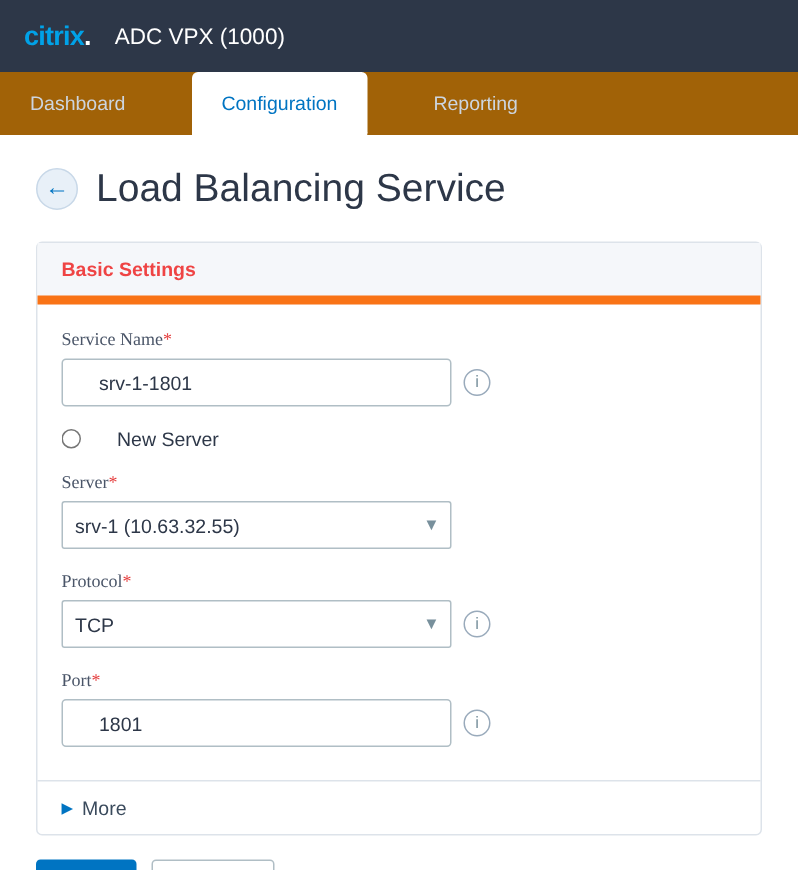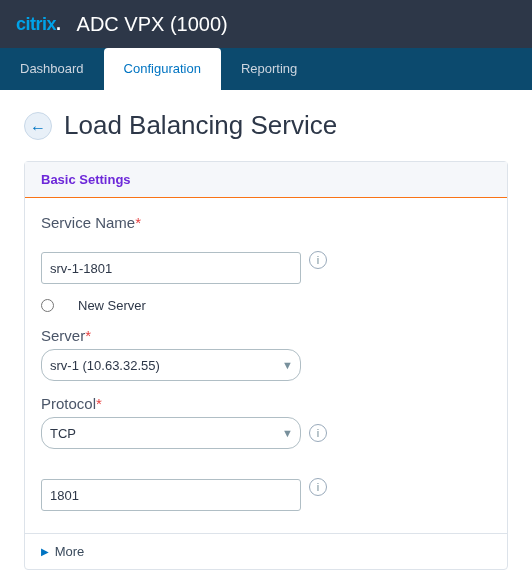--- a/index.html
+++ b/index.html
@@ -25,31 +25,32 @@
       color: white;
       font-size: 18px;
       font-weight: bold;
       letter-spacing: -0.5px;
     }
     .citrix-logo span {
       color: #00a2e8;
     }
     .app-title {
       color: white;
-      font-size: 20px;
+      font-size: 15px;
       font-weight: 500;
       margin-left: 4px;
     }
 
     
     .nav-tabs {
-      background: #0c4a6e;
+      background: #a16207;
       display: flex;
       height: 42px;
       align-items: flex-end;
+      gap: 24px;
     }
     .nav-tab {
       color: #cdd5df;
       padding: 10px 20px;
       cursor: pointer;
       font-size: 13px;
       border-bottom: 2px solid transparent;
       height: 42px;
       display: flex;
       align-items: center;
@@ -95,51 +96,51 @@
 
     
     .form-card {
       border: 1px solid #dde3ea;
       border-radius: 4px;
       background: white;
     }
     .form-card-header {
       background: #f5f7fa;
       padding: 10px 16px;
-      border-bottom: 1px solid #f97316;
+      border-bottom: 6px solid #f97316;
       font-weight: 600;
-      color: #6d28d9;
+      color: #ef4444;
       font-size: 13px;
     }
     .form-body {
       padding: 16px 16px 8px;
     }
 
     .form-group {
       margin-bottom: 14px;
     }
     .form-label {
       display: block;
-      font-size: 15px;
+      font-size: 12px;
       color: #4a5568;
       margin-bottom: 5px;
+      font-family: Liberation Serif, serif;
     }
     .form-label .required {
       color: #e53e3e;
     }
     .form-input {
       width: 260px;
       height: 32px;
       border: 1px solid #b0bec5;
       border-radius: 3px;
-      padding: 0 8px;
+      padding: 0 24px;
       font-size: 13px;
       color: #2d3748;
       outline: none;
-      margin-top: 16px;
     }
 
     .input-row {
       display: flex;
       align-items: center;
       gap: 8px;
     }
     .info-icon {
       width: 18px;
       height: 18px;
@@ -176,21 +177,21 @@
 
     
     .form-select-wrap {
       position: relative;
       width: 260px;
     }
     .form-select {
       width: 100%;
       height: 32px;
       border: 1px solid #b0bec5;
-      border-radius: 13px;
+      border-radius: 2px;
       padding: 0 30px 0 8px;
       font-size: 13px;
       color: #2d3748;
       background: white;
       appearance: none;
       cursor: pointer;
       outline: none;
     }
     .select-arrow {
       position: absolute;
@@ -318,20 +319,23 @@
             <select class="form-select">
               <option>TCP</option>
             </select>
             <span class="select-arrow">▼</span>
           </div>
           <div class="info-icon">i</div>
         </div>
       </div>
 
       <div class="form-group">
+        <label class="form-label">
+          <span>Port</span><span class="required">*</span>
+        </label>
         <div class="input-row">
           <input type="text" class="form-input" value="1801" style="">
           <div class="info-icon">i</div>
         </div>
       </div>
 
     </div>
 
     <div class="more-section">
       <span class="more-arrow">▶</span>

